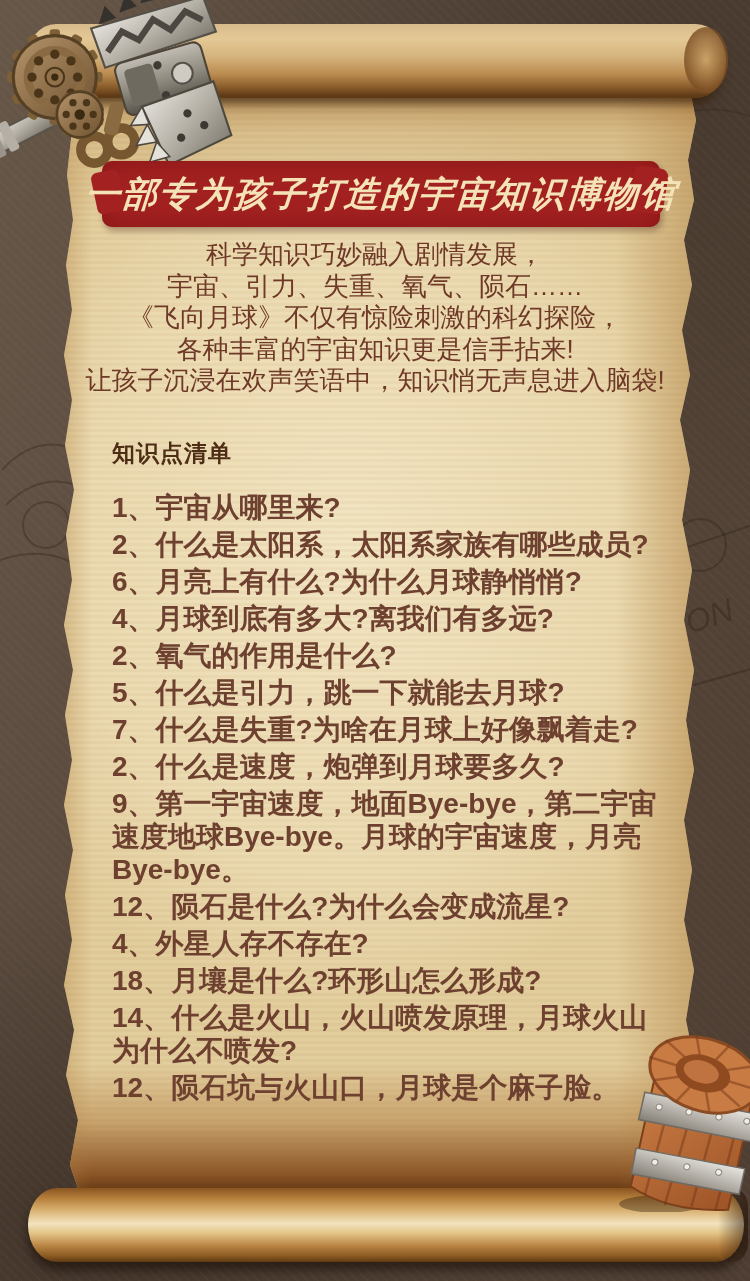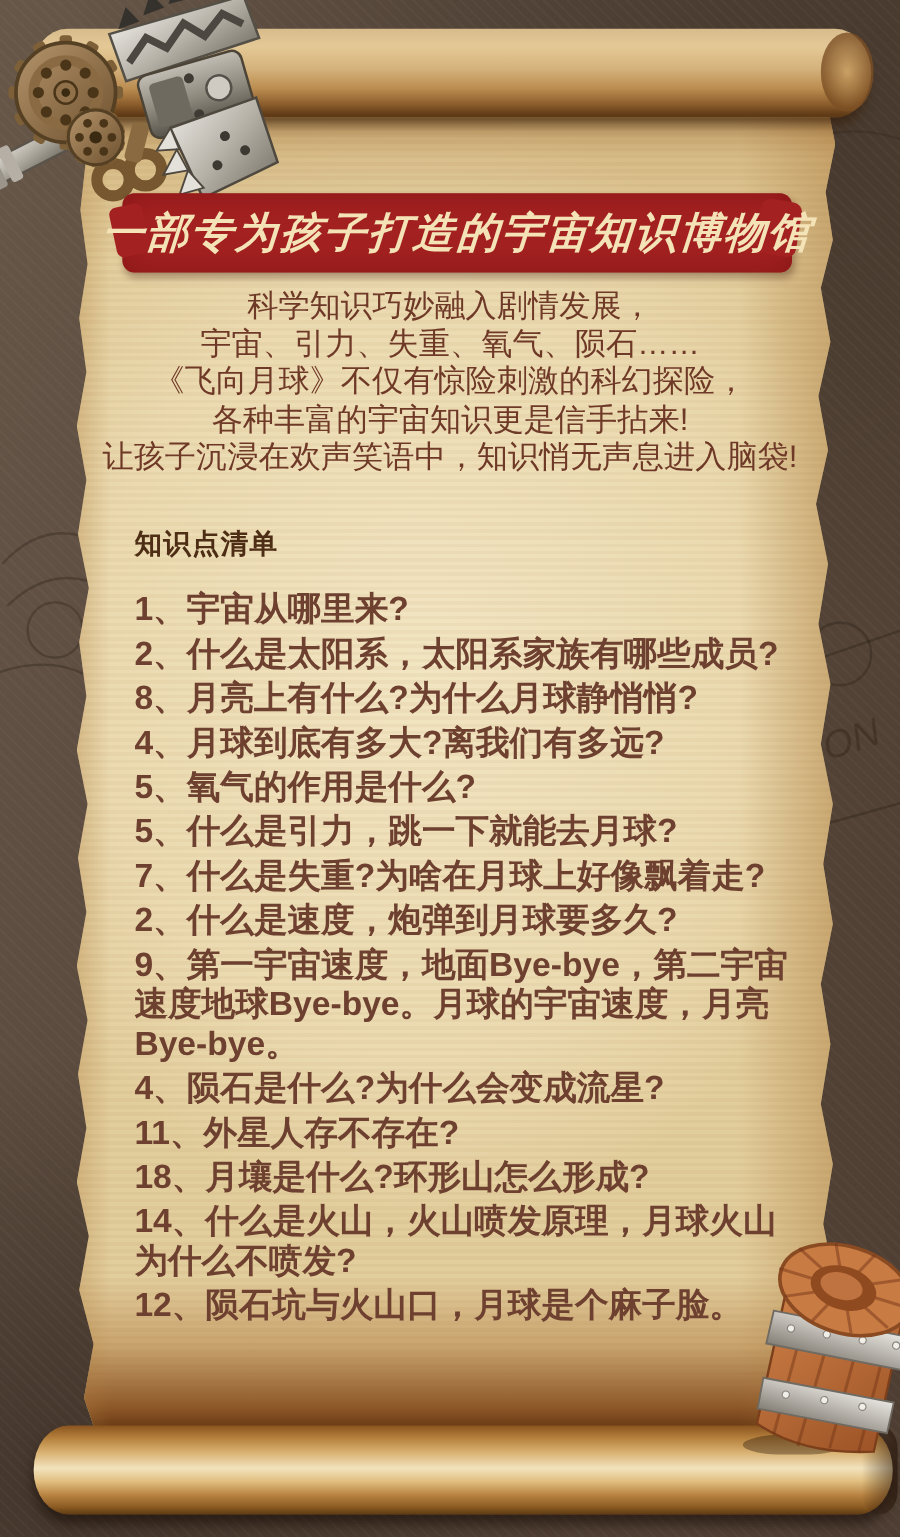--- a/index.html
+++ b/index.html
@@ -241,29 +241,29 @@
     <div>宇宙、引力、失重、氧气、陨石……</div>
     <div>《飞向月球》不仅有惊险刺激的科幻探险，</div>
     <div>各种丰富的宇宙知识更是信手拈来!</div>
     <div>让孩子沉浸在欢声笑语中，知识悄无声息进入脑袋!</div>
   </div>
 
   <div class="k-heading">知识点清单</div>
   <div class="k-list">
     <div class="k-item">1、宇宙从哪里来?</div>
     <div class="k-item">2、什么是太阳系，太阳系家族有哪些成员?</div>
-    <div class="k-item">8、月亮上有什么?为什么月球静悄悄?</div>
+    <div class="k-item">6、月亮上有什么?为什么月球静悄悄?</div>
     <div class="k-item">4、月球到底有多大?离我们有多远?</div>
-    <div class="k-item">5、氧气的作用是什么?</div>
+    <div class="k-item">2、氧气的作用是什么?</div>
     <div class="k-item">5、什么是引力，跳一下就能去月球?</div>
     <div class="k-item">7、什么是失重?为啥在月球上好像飘着走?</div>
     <div class="k-item">2、什么是速度，炮弹到月球要多久?</div>
     <div class="k-item">9、第一宇宙速度，地面Bye-bye，第二宇宙速度地球Bye-bye。月球的宇宙速度，月亮Bye-bye。</div>
-    <div class="k-item">4、陨石是什么?为什么会变成流星?</div>
-    <div class="k-item">11、外星人存不存在?</div>
+    <div class="k-item">12、陨石是什么?为什么会变成流星?</div>
+    <div class="k-item">4、外星人存不存在?</div>
     <div class="k-item">18、月壤是什么?环形山怎么形成?</div>
     <div class="k-item">14、什么是火山，火山喷发原理，月球火山为什么不喷发?</div>
     <div class="k-item">12、陨石坑与火山口，月球是个麻子脸。</div>
   </div>
 
   <svg class="barrel" viewBox="0 0 140 200">
     <defs>
       <linearGradient id="gWood" x1="0" y1="0" x2="1" y2="1">
         <stop offset="0" stop-color="#cf8147"></stop>
           <stop offset="1" stop-color="#9c5226"></stop>

